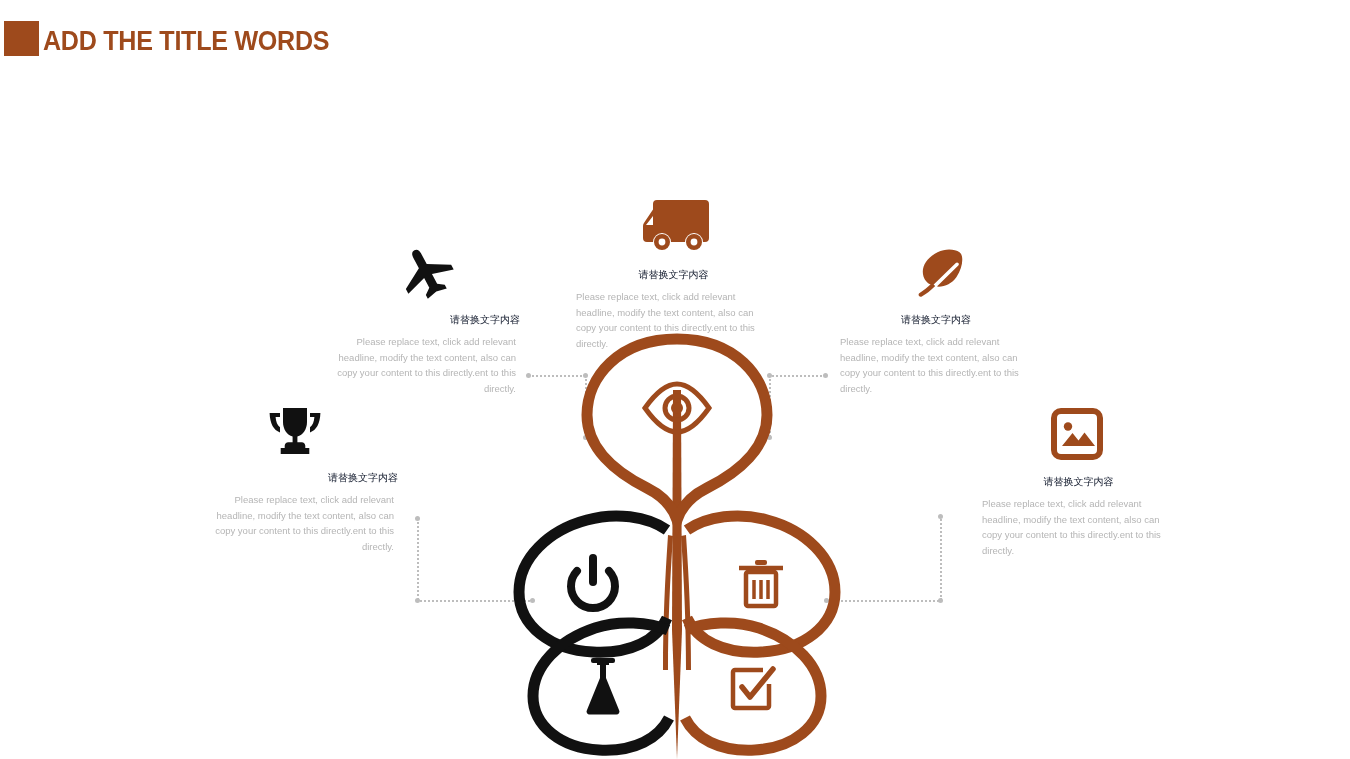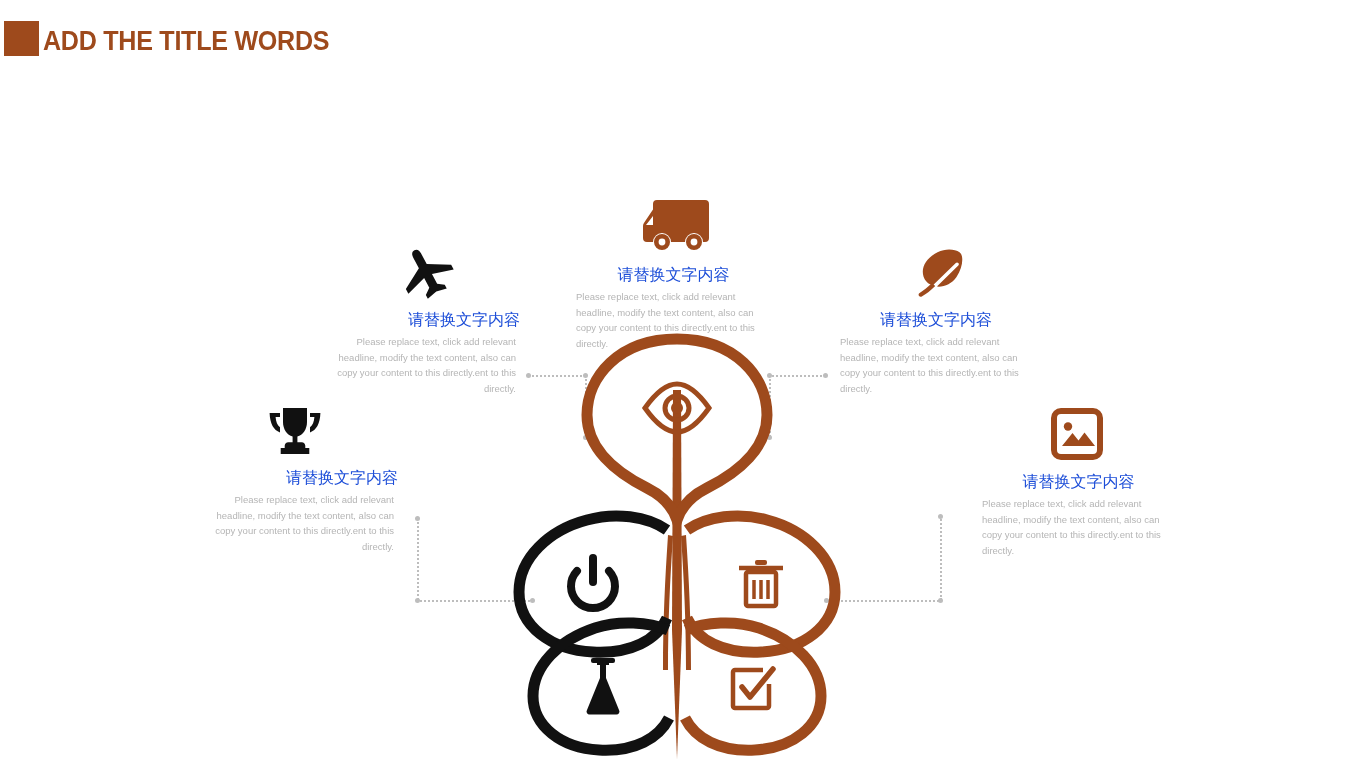--- a/index.html
+++ b/index.html
@@ -45,22 +45,22 @@
     transform: scaleX(0.93);
     transform-origin: left center;
   }
 
   
   .text-block {
     position: absolute;
     width: 200px;
   }
   .tb-heading {
-    font-size: 16px;
-    color: #1d4ed8;
+    font-size: 10px;
+    color: #0f172a;
     line-height: 20px;
     margin: 0 0 3px 0;
     white-space: nowrap;
   }
   .tb-body {
     font-size: 9.5px;
     color: #b5b5b5;
     line-height: 15.5px;
     margin: 4px;
   }

